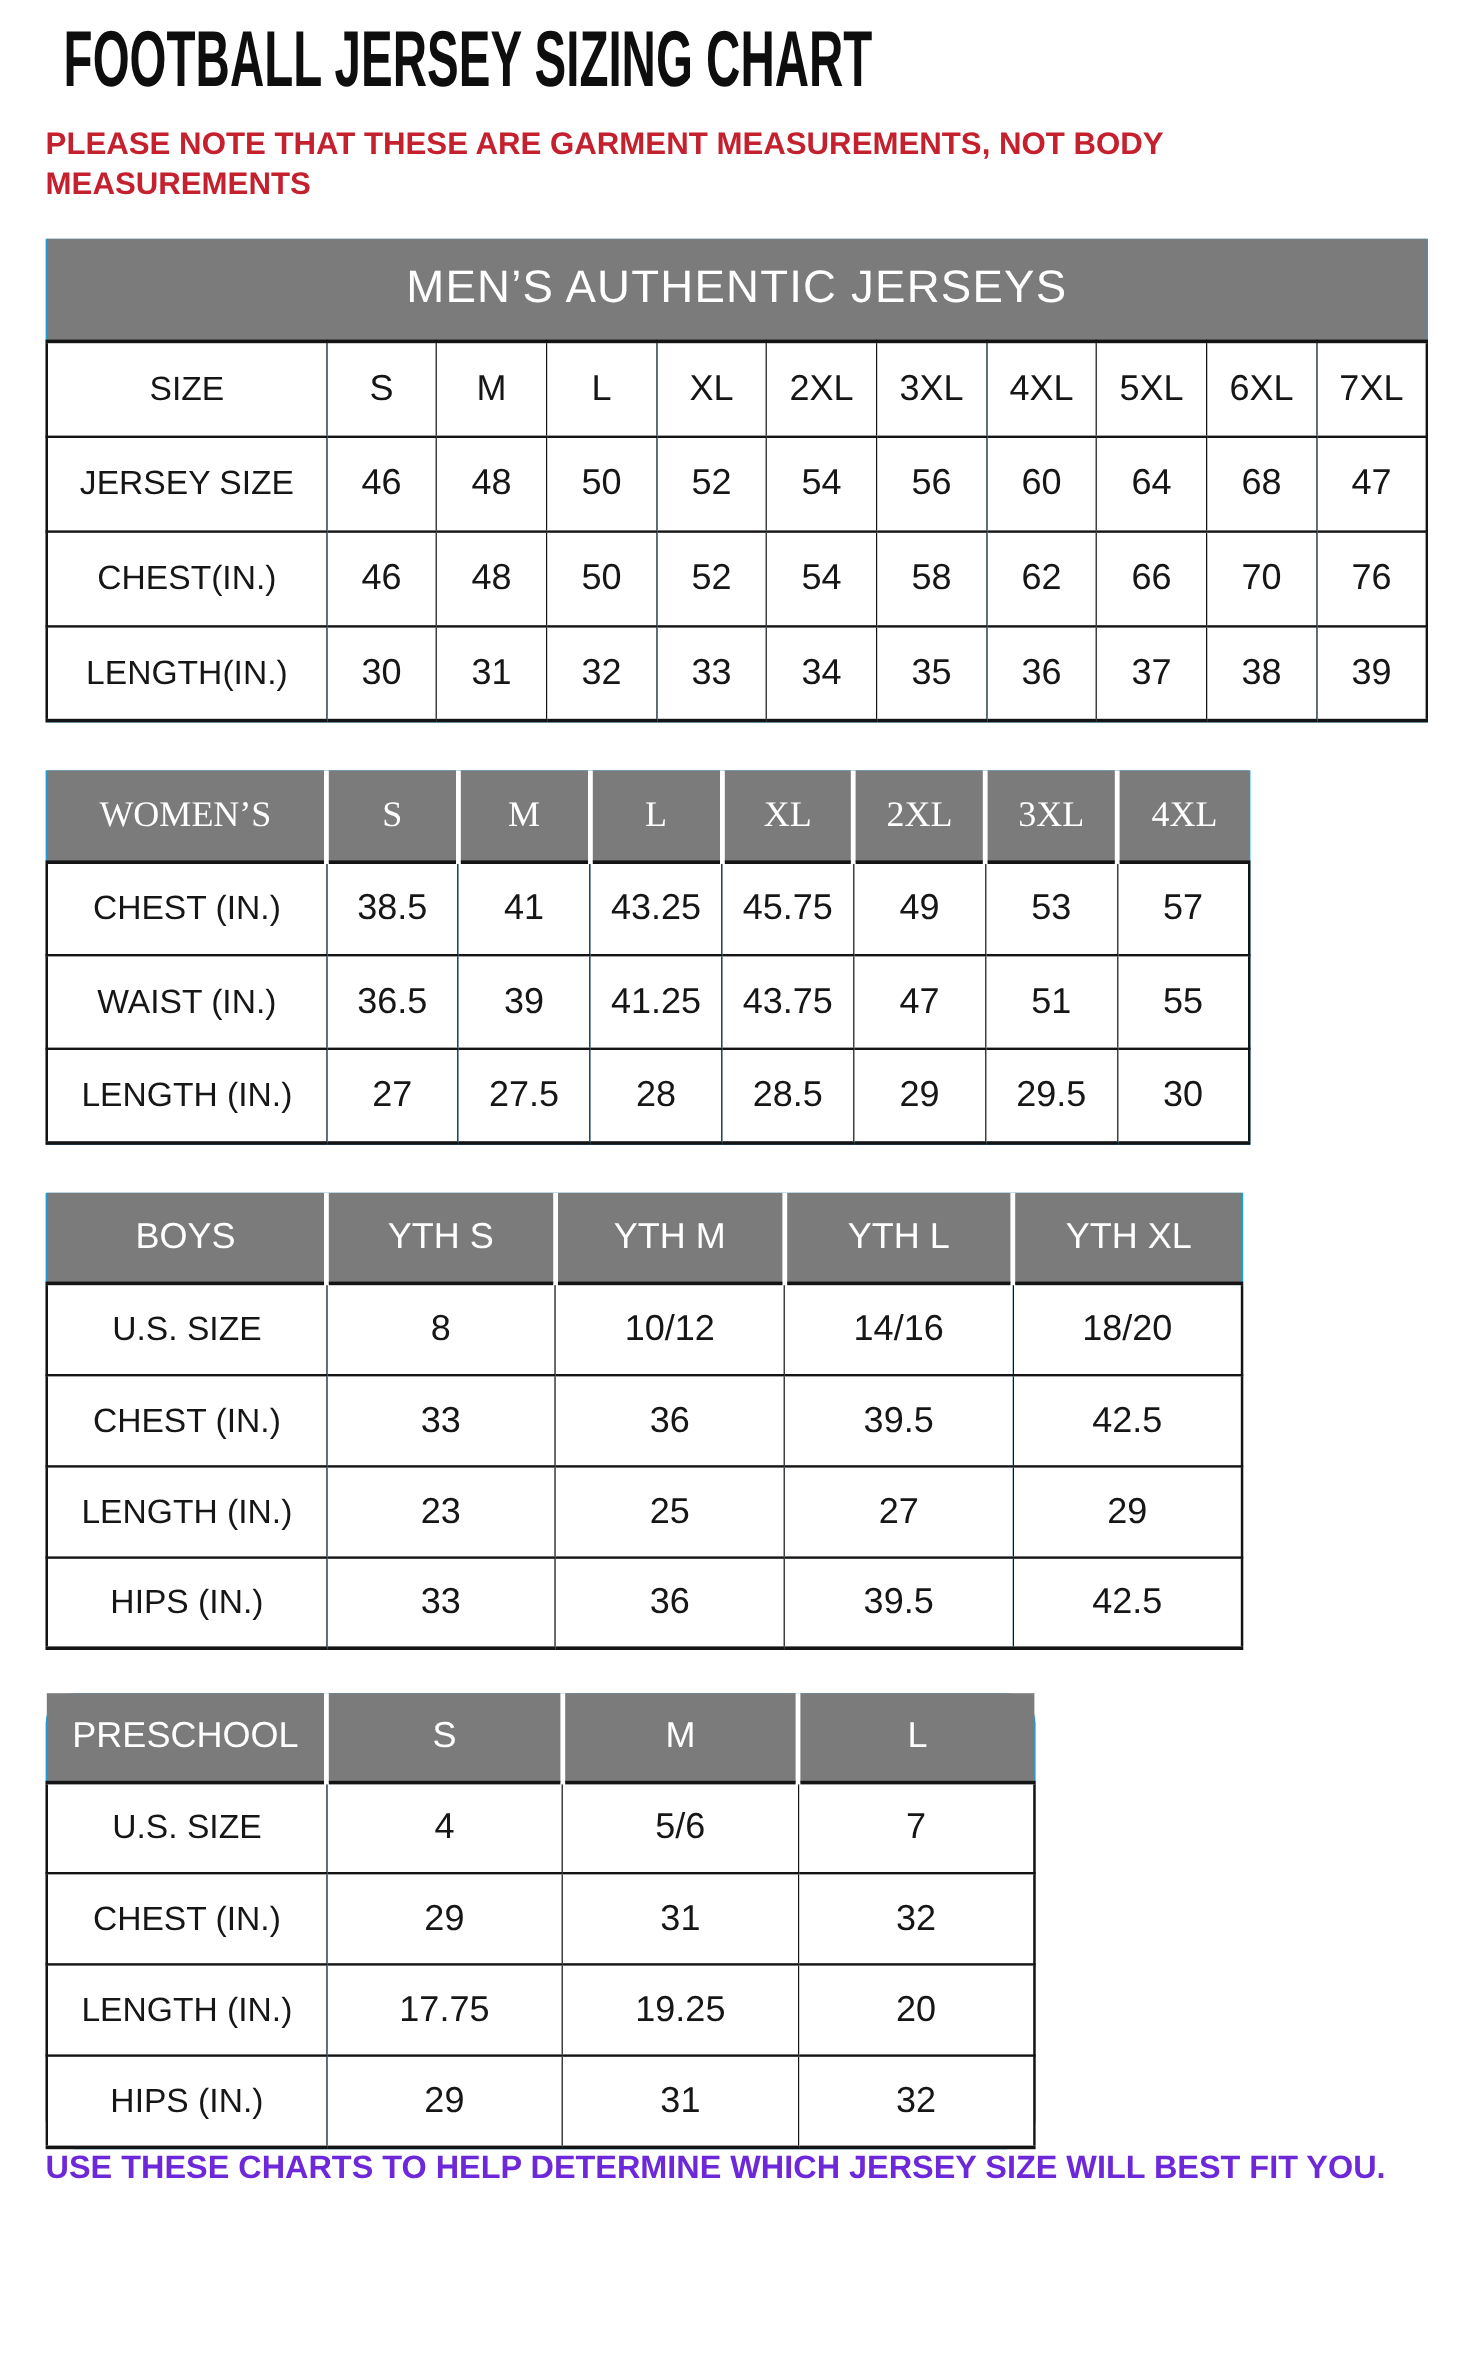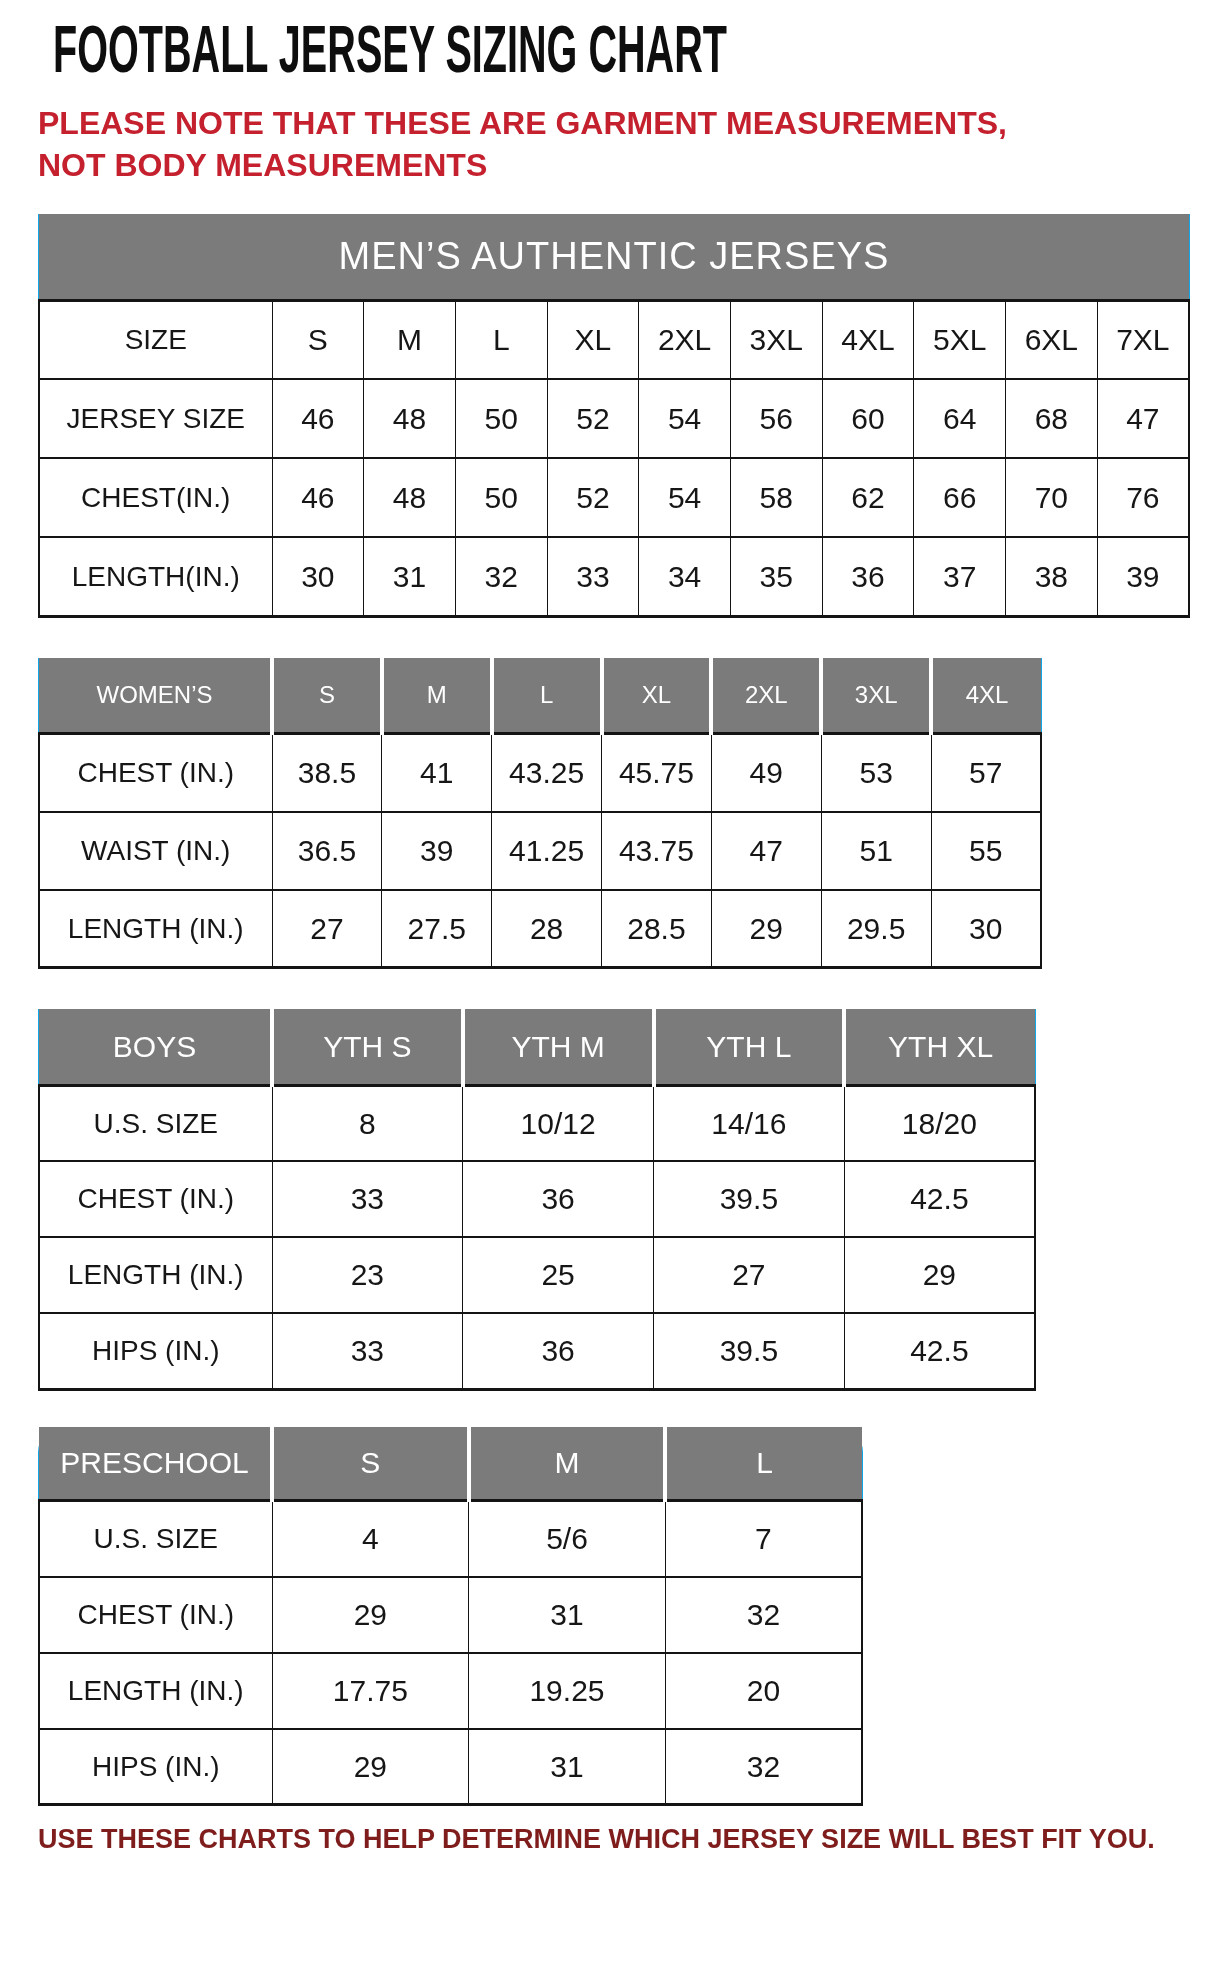--- a/index.html
+++ b/index.html
@@ -29,21 +29,21 @@
     color: #0e0e0e;
     transform: scaleX(0.60);
     transform-origin: 0 50%;
     white-space: nowrap;
   }
 
   
   .note {
     margin-top: 16px;
     max-width: 990px;
-    font-size: 32px;
+    font-size: 26px;
     line-height: 1.32;
     font-weight: 700;
     color: #c4202e;
   }
 
   
   table {
     border-collapse: collapse;
     table-layout: fixed;
     background: #0ea5e9;
@@ -86,41 +86,40 @@
   .mens thead th.band {
     height: 86px;
     font-size: 38px;
     letter-spacing: 1px;
   }
   .mens tbody td { height: 79px; }
 
   
   .womens { width: 1004px; margin-top: 40px; }
   .womens col.c-label { width: 233px; }
-  .womens thead th { height: 76px; font-size: 24px; }
+  .womens thead th { height: 76px; font-size: 30px; font-family: Liberation Serif, serif; }
   .womens tbody td { height: 78px; }
 
   
   .boys { width: 998px; margin-top: 40px; }
   .boys col.c-label { width: 233px; }
   .boys thead th { height: 76px; font-size: 30px; }
   .boys tbody td { height: 76px; }
 
   
   .preschool { width: 825px; margin-top: 36px; border-radius: 25px; }
   .preschool col.c-label { width: 233px; }
   .preschool thead th { height: 74px; font-size: 30px; }
   .preschool tbody td { height: 76px; }
 
   
   .footer {
-    margin-top: 18px;
     font-size: 27px;
     font-weight: 700;
-    color: #7f1d1d;
+    color: #6d28d9;
     white-space: nowrap;
   }
 </style>
 </head>
 <body>
 
 <div class="page">
 
   <div class="title">
     <span class="title-inner">FOOTBALL JERSEY SIZING CHART</span>

